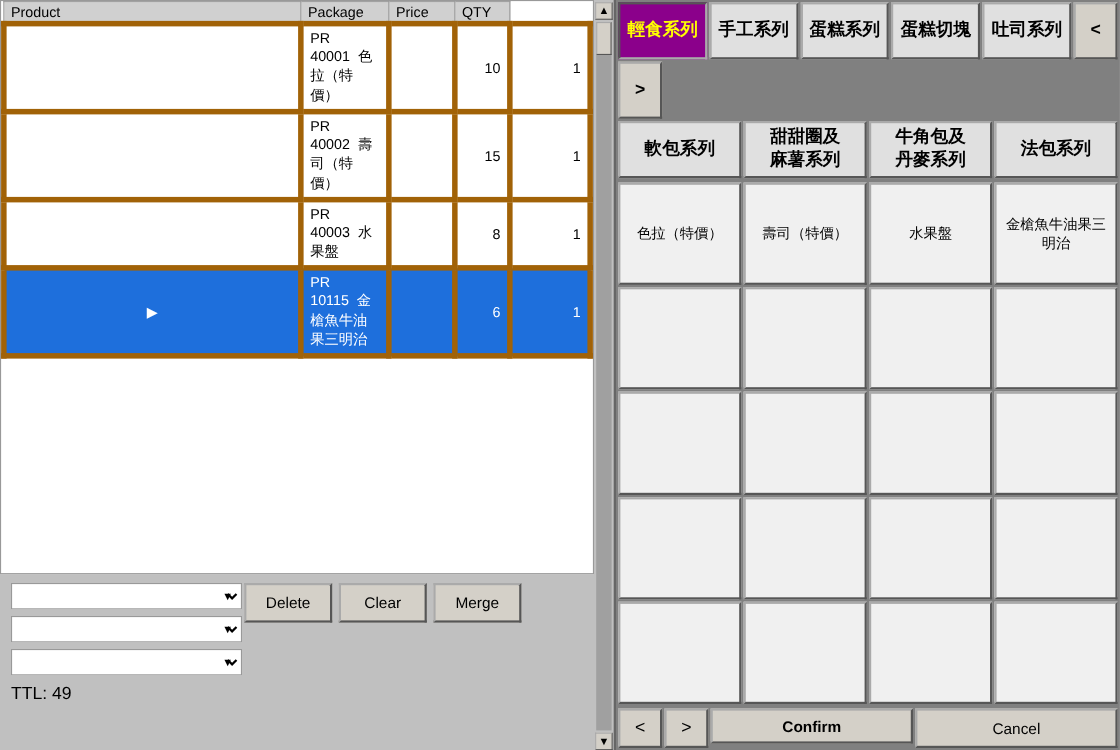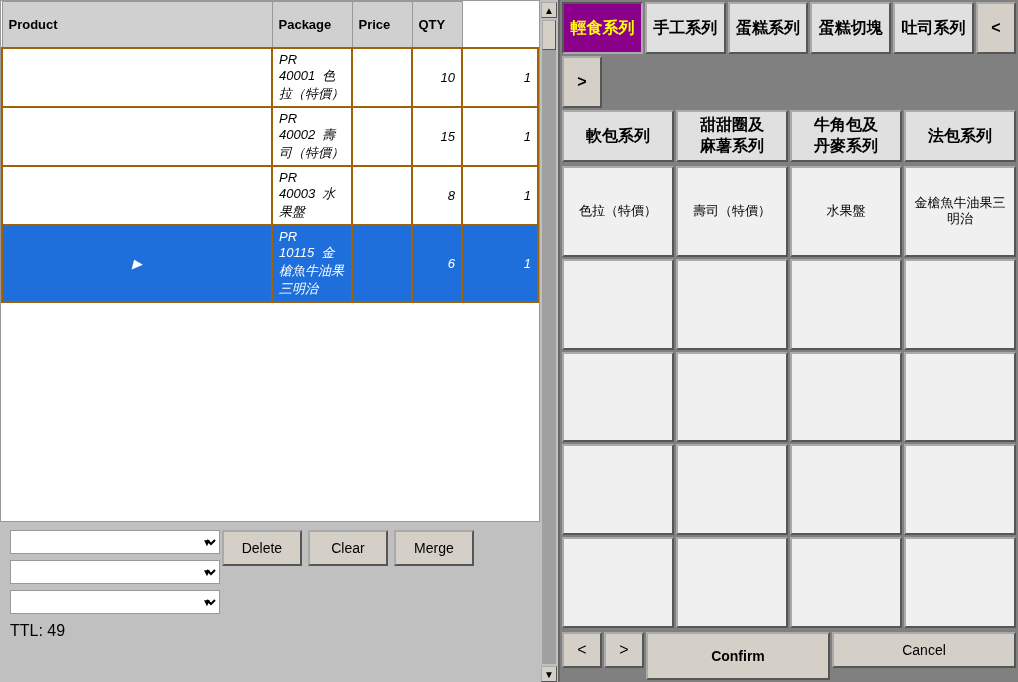--- a/index.html
+++ b/index.html
@@ -7,24 +7,24 @@
 
     .main-container { display: flex; flex: 1; height: 682px; }
 
     
     .left-panel { width: 540px; display: flex; flex-direction: column; background: #c0c0c0; }
 
     .order-table-container { flex: 1; overflow-y: auto; background: white; border: 1px solid #999; margin: 0; }
 
     table { width: 100%; border-collapse: collapse; font-size: 13px; }
     table thead tr { background: #d0d0d0; }
-    table thead th { border: 1px solid #999; padding: 15px 6px; text-align: left; font-weight: bold; }
+    table thead th { border: 1px solid #999; padding: 1px 6px; text-align: left; font-weight: normal; }
     table tbody tr { background: white; }
     table tbody tr.selected { background: #1e6fdc; color: white; }
-    table tbody td { border: 2px solid #a16207; padding: 3px 6px; font-style: italic; }
+    table tbody td { border: 5px solid #a16207; padding: 3px 6px; }
     .dropdown-row { display: flex; align-items: center; gap: 4px; }
     .dropdown-row select { width: 210px; height: 24px; font-size: 12px; border: 1px solid #999; background: white; }
     .action-btn { width: 80px; height: 36px; font-size: 14px; border: 2px outset #aaa; background: #d4d0c8; cursor: pointer; }
 
     
     .right-panel { flex: 1; display: flex; flex-direction: column; background: #808080; border-left: 2px solid #666; }
 
     .category-tabs { display: flex; flex-wrap: wrap; background: #808080; gap: 2px; padding: 2px; }
     .cat-tab { flex: 1; min-width: 80px; height: 52px; display: flex; align-items: center; justify-content: center; text-align: center; font-size: 16px; font-weight: bold; background: #e0e0e0; border: 2px outset #aaa; cursor: pointer; line-height: 1.3; color: #000; }
     .cat-tab.active { background: #8b008b; color: #ffff00; border-style: inset; }
@@ -32,21 +32,21 @@
 
     .second-row-tabs { display: flex; gap: 2px; padding: 0 2px 2px 2px; background: #808080; }
     .second-row-tabs .cat-tab { height: 52px; }
 
     .product-grid { flex: 1; display: grid; grid-template-columns: repeat(4, 1fr); grid-template-rows: repeat(5, 1fr); gap: 2px; padding: 2px; background: #808080; overflow: hidden; }
     .product-cell { background: #f0f0f0; border: 2px outset #aaa; display: flex; align-items: center; justify-content: center; text-align: center; font-size: 13px; cursor: pointer; padding: 4px; line-height: 1.3; color: #000; }
     .product-cell:empty { cursor: default; }
 
     .confirm-cancel-row { display: flex; gap: 2px; padding: 2px; background: #808080; }
     .confirm-cancel-row .nav-arrow { flex: 0 0 40px; height: 36px; display: flex; align-items: center; justify-content: center; background: #d4d0c8; border: 2px outset #aaa; font-size: 16px; cursor: pointer; }
-    .confirm-btn { flex: 1; height: 48px; font-size: 14px; font-weight: bold; background: #d4d0c8; border: 2px outset #aaa; cursor: pointer; }
+    .confirm-btn { flex: 1; height: 32px; font-size: 14px; font-weight: bold; background: #d4d0c8; border: 2px outset #aaa; cursor: pointer; }
     .cancel-btn { flex: 1; height: 36px; font-size: 14px; font-weight: normal; background: #d4d0c8; border: 2px outset #aaa; cursor: pointer; }
 
     .scrollbar-area { width: 18px; background: #c0c0c0; display: flex; flex-direction: column; align-items: center; padding-top: 2px; }
     .scroll-arrow { width: 16px; height: 16px; background: #d4d0c8; border: 1px outset #aaa; display: flex; align-items: center; justify-content: center; font-size: 10px; cursor: pointer; }
     .scroll-track { flex: 1; background: #a0a0a0; width: 14px; margin: 2px 0; }
     .scroll-thumb { width: 14px; height: 30px; background: #d4d0c8; border: 1px outset #aaa; }
 
     .controls-layout { display: flex; flex-direction: column; height: 160px; padding: 8px 10px 8px 10px; gap: 0; }
     .dropdowns-and-buttons { display: flex; gap: 0; }
     .dropdowns-section { display: flex; flex-direction: column; gap: 6px; }

